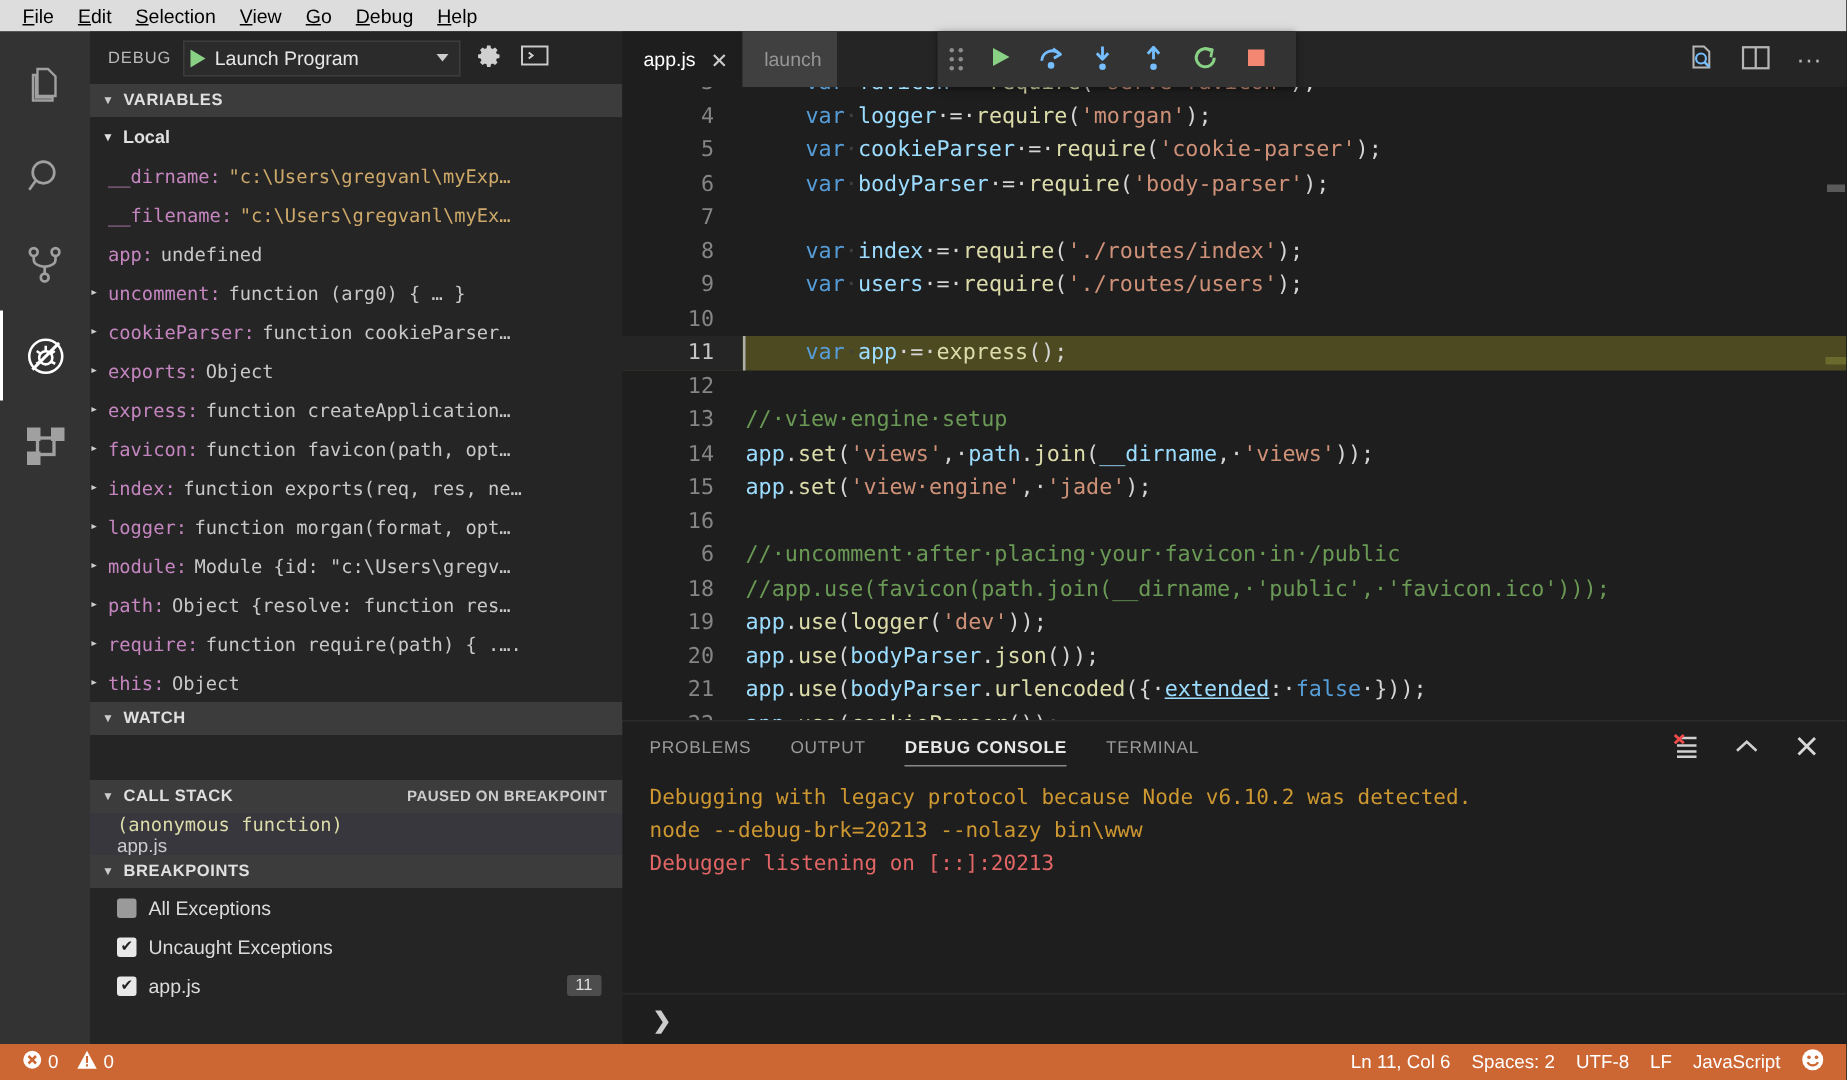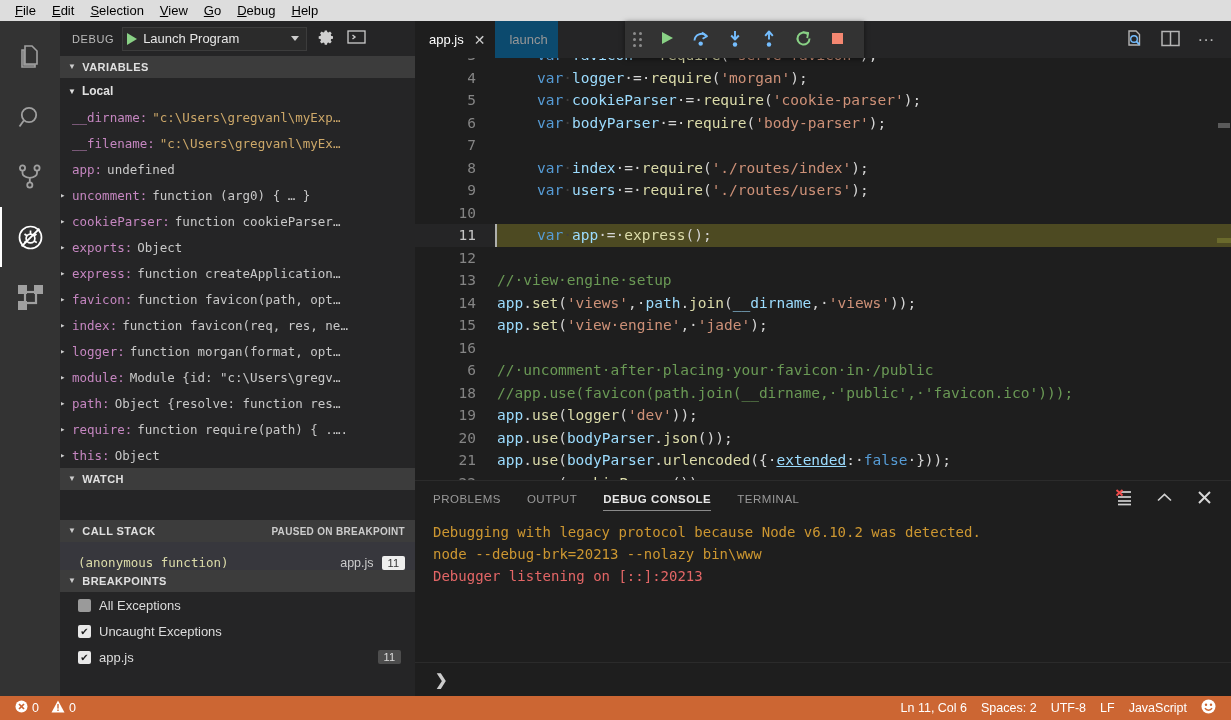--- a/index.html
+++ b/index.html
@@ -72,22 +72,22 @@
   .trow { height:26px; display:flex; align-items:center; white-space:nowrap; overflow:hidden; cursor:pointer; }
   .trow .arrow { width:12px; flex:0 0 12px; color:#cccccc; font-size:9px; }
   .trow.scope { font-family:"Liberation Sans",sans-serif; font-weight:bold; font-size:12px; color:#e0e0e0; padding-left:8px; }
   .vname { color:#c586c0; }
   .vval  { color:#cda869; margin-left:5px; }
   .vval.plain { color:#c8c8c8; }
 
   .watch-empty { height:30px; background:#252526; }
 
   .callstack-row {
-    height:28px; display:flex; align-items:flex-end; background:#37373d;
-    font-family:"DejaVu Sans Mono", monospace; font-size:12.5px; color:#cccccc; padding:0 10px 0 18px;
+    height:28px; display:flex; align-items:flex-start; background:#37373d;
+    font-family:"DejaVu Sans Mono", monospace; font-size:12.5px; color:#cccccc; padding:0 10px 0 18px;flex-direction:column;
   }
   .callstack-row .fn { flex:1 1 auto; }
   .callstack-row .file { font-family:"Liberation Sans",sans-serif; font-size:12.5px; color:#cccccc; margin-right:8px; }
   .badge-line {
     background:#eeeeee; color:#333333; font-family:"Liberation Sans",sans-serif;
     font-size:11px; border-radius:2px; padding:1px 6px; min-width:20px; text-align:center;
   }
   .badge-line.dim { background:#4d4d4d; color:#dddddd; }
 
   .bp-row { height:26px; display:flex; align-items:center; padding-left:18px; font-size:13px; color:#dcdcdc; cursor:pointer; }
@@ -99,21 +99,21 @@
   .bp-row .cb.off { background:#9a9a9a; }
   .bp-row .lbl { flex:1 1 auto; }
   .bp-row .right { margin-right:14px; }
 
   
   .editorcol { flex:1 1 auto; display:flex; flex-direction:column; min-width:0; background:#1e1e1e; }
 
   .tabsbar { height:37px; flex:0 0 37px; background:#252526; display:flex; align-items:stretch; position:relative; }
   .tab {
     display:flex; align-items:center; padding:0 10px 0 14px; gap:10px;
-    background:#0c4a6e; color:#969696; font-size:13px; cursor:pointer; max-width:150px;
+    background:#404040; color:#969696; font-size:13px; cursor:pointer; max-width:150px;
   }
   .tab.active { background:#1e1e1e; color:#ffffff; }
   .tab .close { color:#cccccc; font-size:14px; line-height:1; }
   .tabs-actions { margin-left:auto; display:flex; align-items:center; gap:14px; padding-right:14px; }
 
   
   .dbg-toolbar {
     position:absolute; left:210px; top:0; height:37px; background:#333333;
     display:flex; align-items:center; gap:4px; padding:0 12px 0 8px; z-index:30;
     box-shadow:0 1px 5px rgba(0,0,0,.5);
@@ -320,21 +320,21 @@
             <span class="vval plain">function createApplication…</span>
           </div>
           <div class="trow">
             <span class="arrow">▸</span>
             <span class="vname">favicon:</span>
             <span class="vval plain">function favicon(path, opt…</span>
           </div>
           <div class="trow">
             <span class="arrow">▸</span>
             <span class="vname">index:</span>
-            <span class="vval plain">function favicon(req, res, ne…</span>
+            <span class="vval plain">function exports(req, res, ne…</span>
           </div>
           <div class="trow">
             <span class="arrow">▸</span>
             <span class="vname">logger:</span>
             <span class="vval plain">function morgan(format, opt…</span>
           </div>
           <div class="trow">
             <span class="arrow">▸</span>
             <span class="vname">module:</span>
             <span class="vval plain">Module {id: "c:\Users\gregv…</span>

